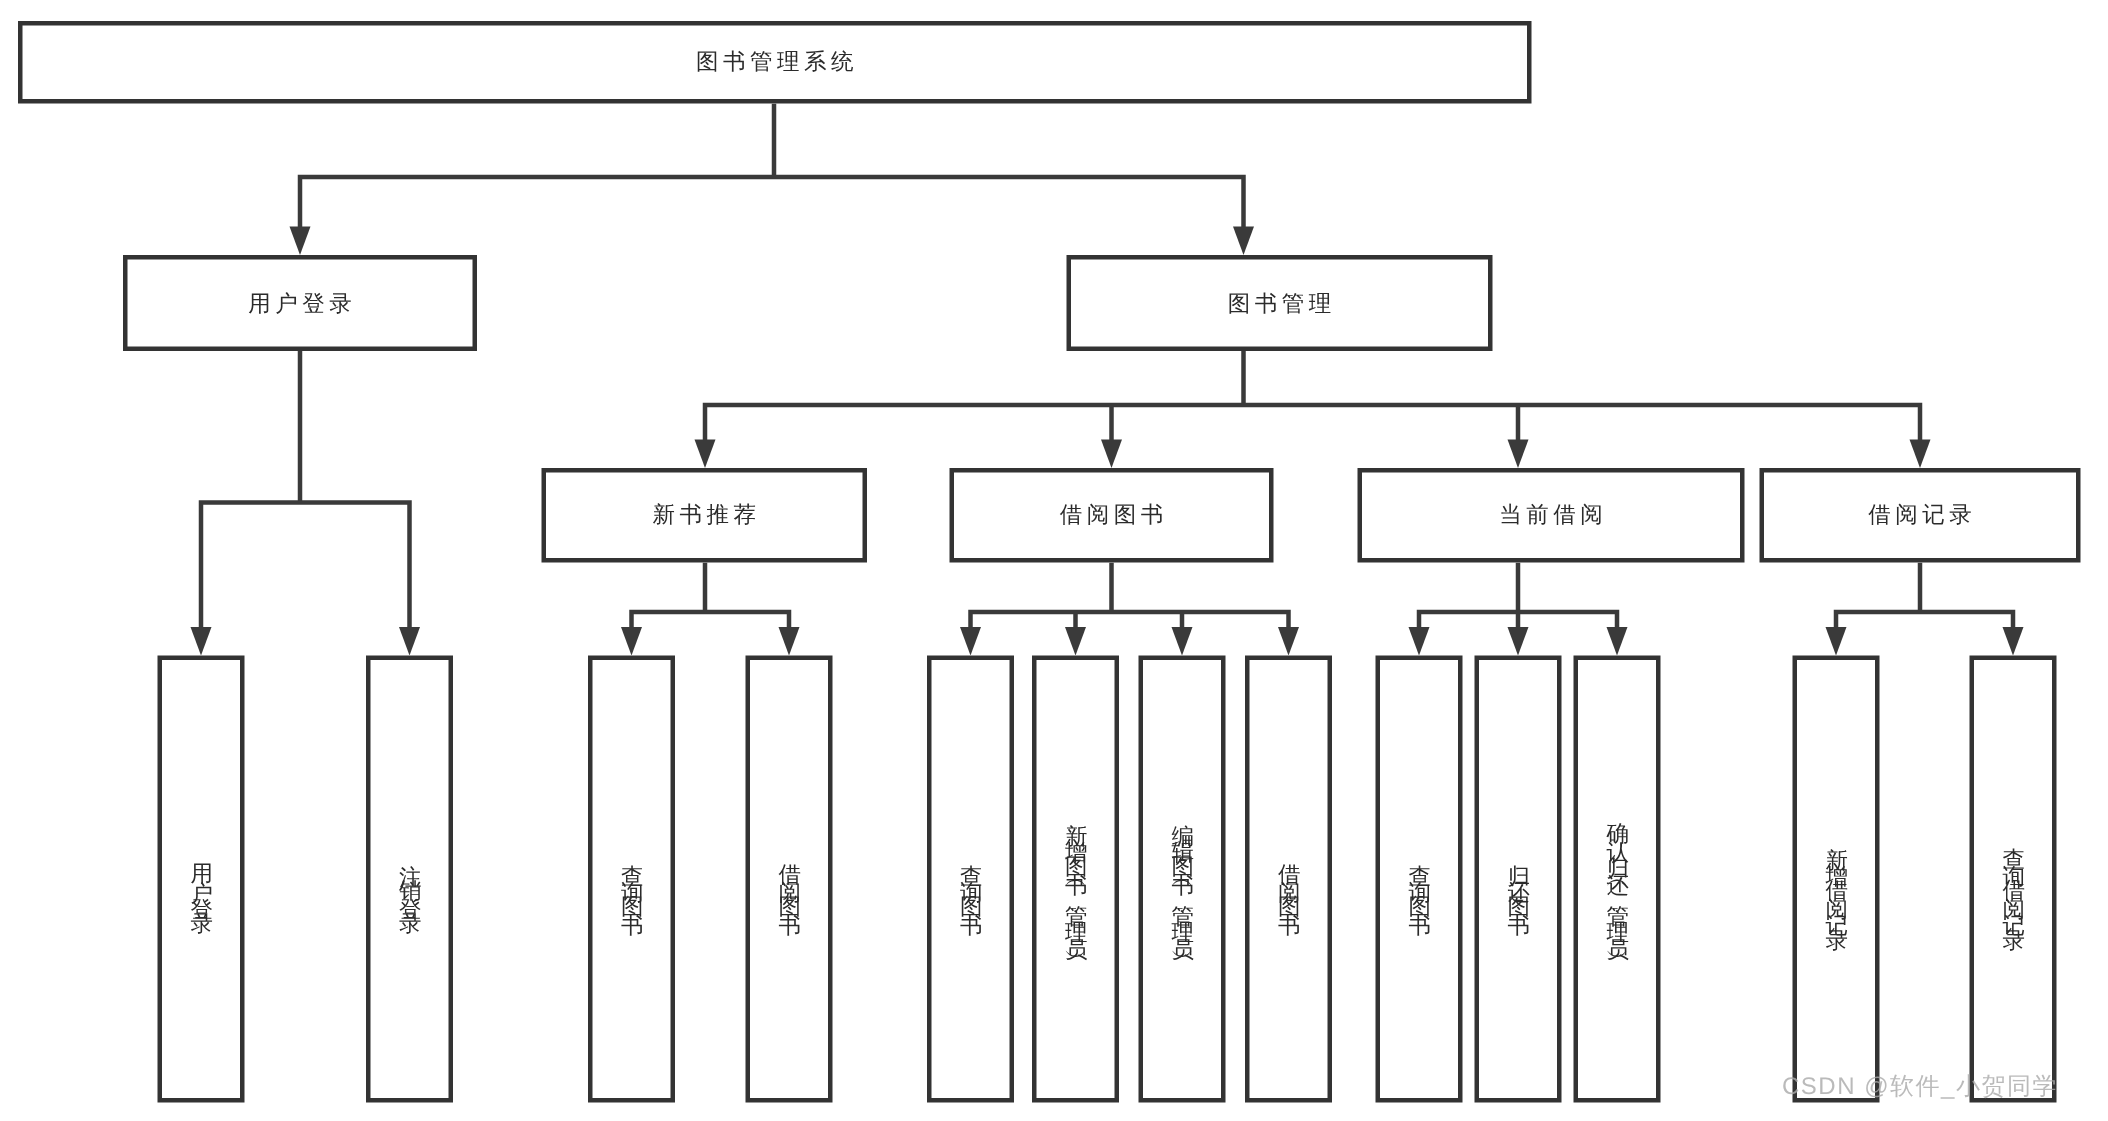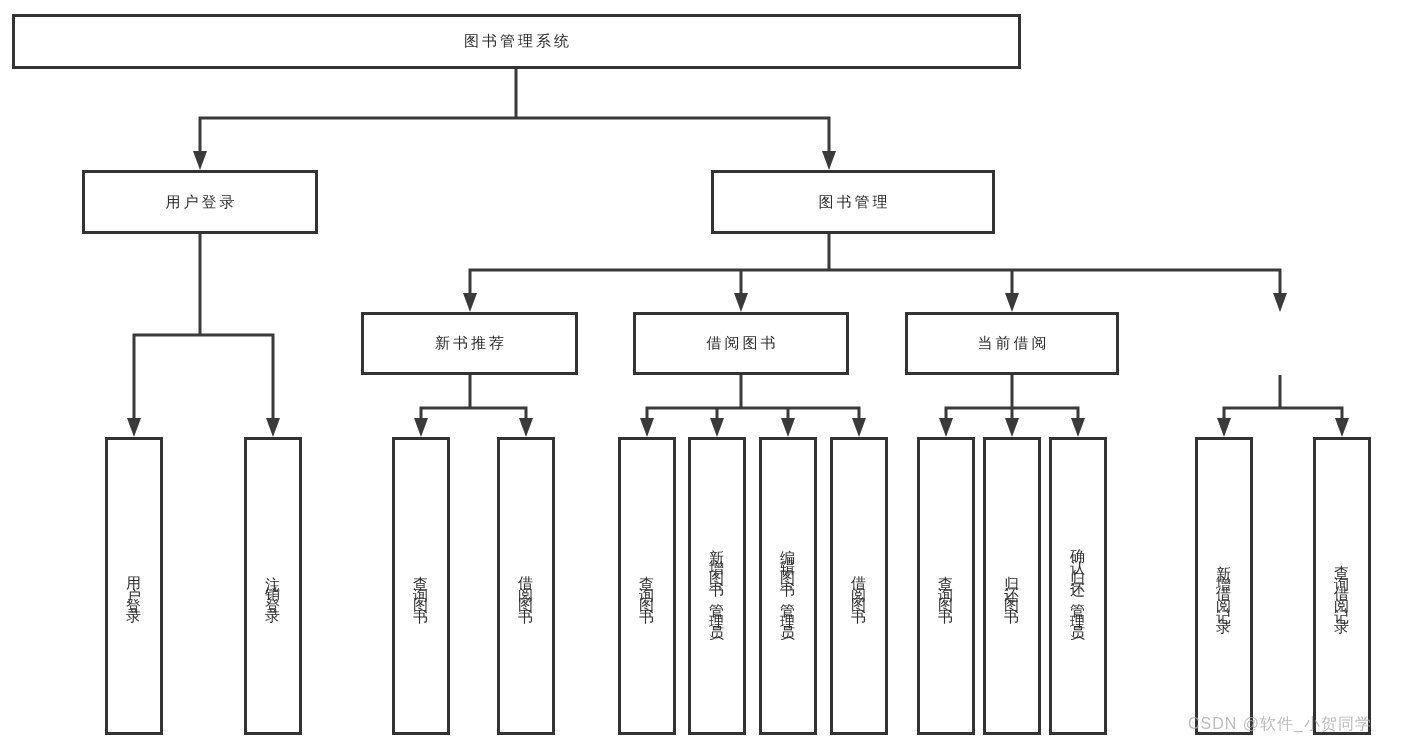--- a/index.html
+++ b/index.html
@@ -96,21 +96,22 @@
     </g>
   </svg>
 
   <div class="box" style="left:12px;top:14px;width:1009px;height:55px;">图书管理系统</div>
 
   <div class="box" style="left:82px;top:170px;width:236px;height:64px;">用户登录</div>
   <div class="box" style="left:711px;top:170px;width:284px;height:64px;">图书管理</div>
 
   <div class="box" style="left:361px;top:312px;width:217px;height:63px;">新书推荐</div>
   <div class="box" style="left:633px;top:312px;width:216px;height:63px;">借阅图书</div>
-  <div class="box" style="left:905px;top:312px;width:214px;height:63px;">当前借阅</div>
+  <div class="box" style="left:905px;top:312px;width:258px;height:63px;">当前借阅</div>
+  <div class="box" style="left:1173px;top:312px;width:214px;height:63px;">借阅记录</div>
 
   <div class="box vbox" style="left:105px;top:437px;width:58px;height:298px;">用户登录</div>
   <div class="box vbox" style="left:244px;top:437px;width:58px;height:298px;">注销登录</div>
 
   <div class="box vbox" style="left:392px;top:437px;width:58px;height:298px;">查询图书</div>
   <div class="box vbox" style="left:497px;top:437px;width:58px;height:298px;">借阅图书</div>
 
   <div class="box vbox" style="left:618px;top:437px;width:58px;height:298px;">查询图书</div>
   <div class="box vbox" style="left:688px;top:437px;width:58px;height:298px;">新增图书（管理员）</div>
   <div class="box vbox" style="left:759px;top:437px;width:58px;height:298px;">编辑图书（管理员）</div>

